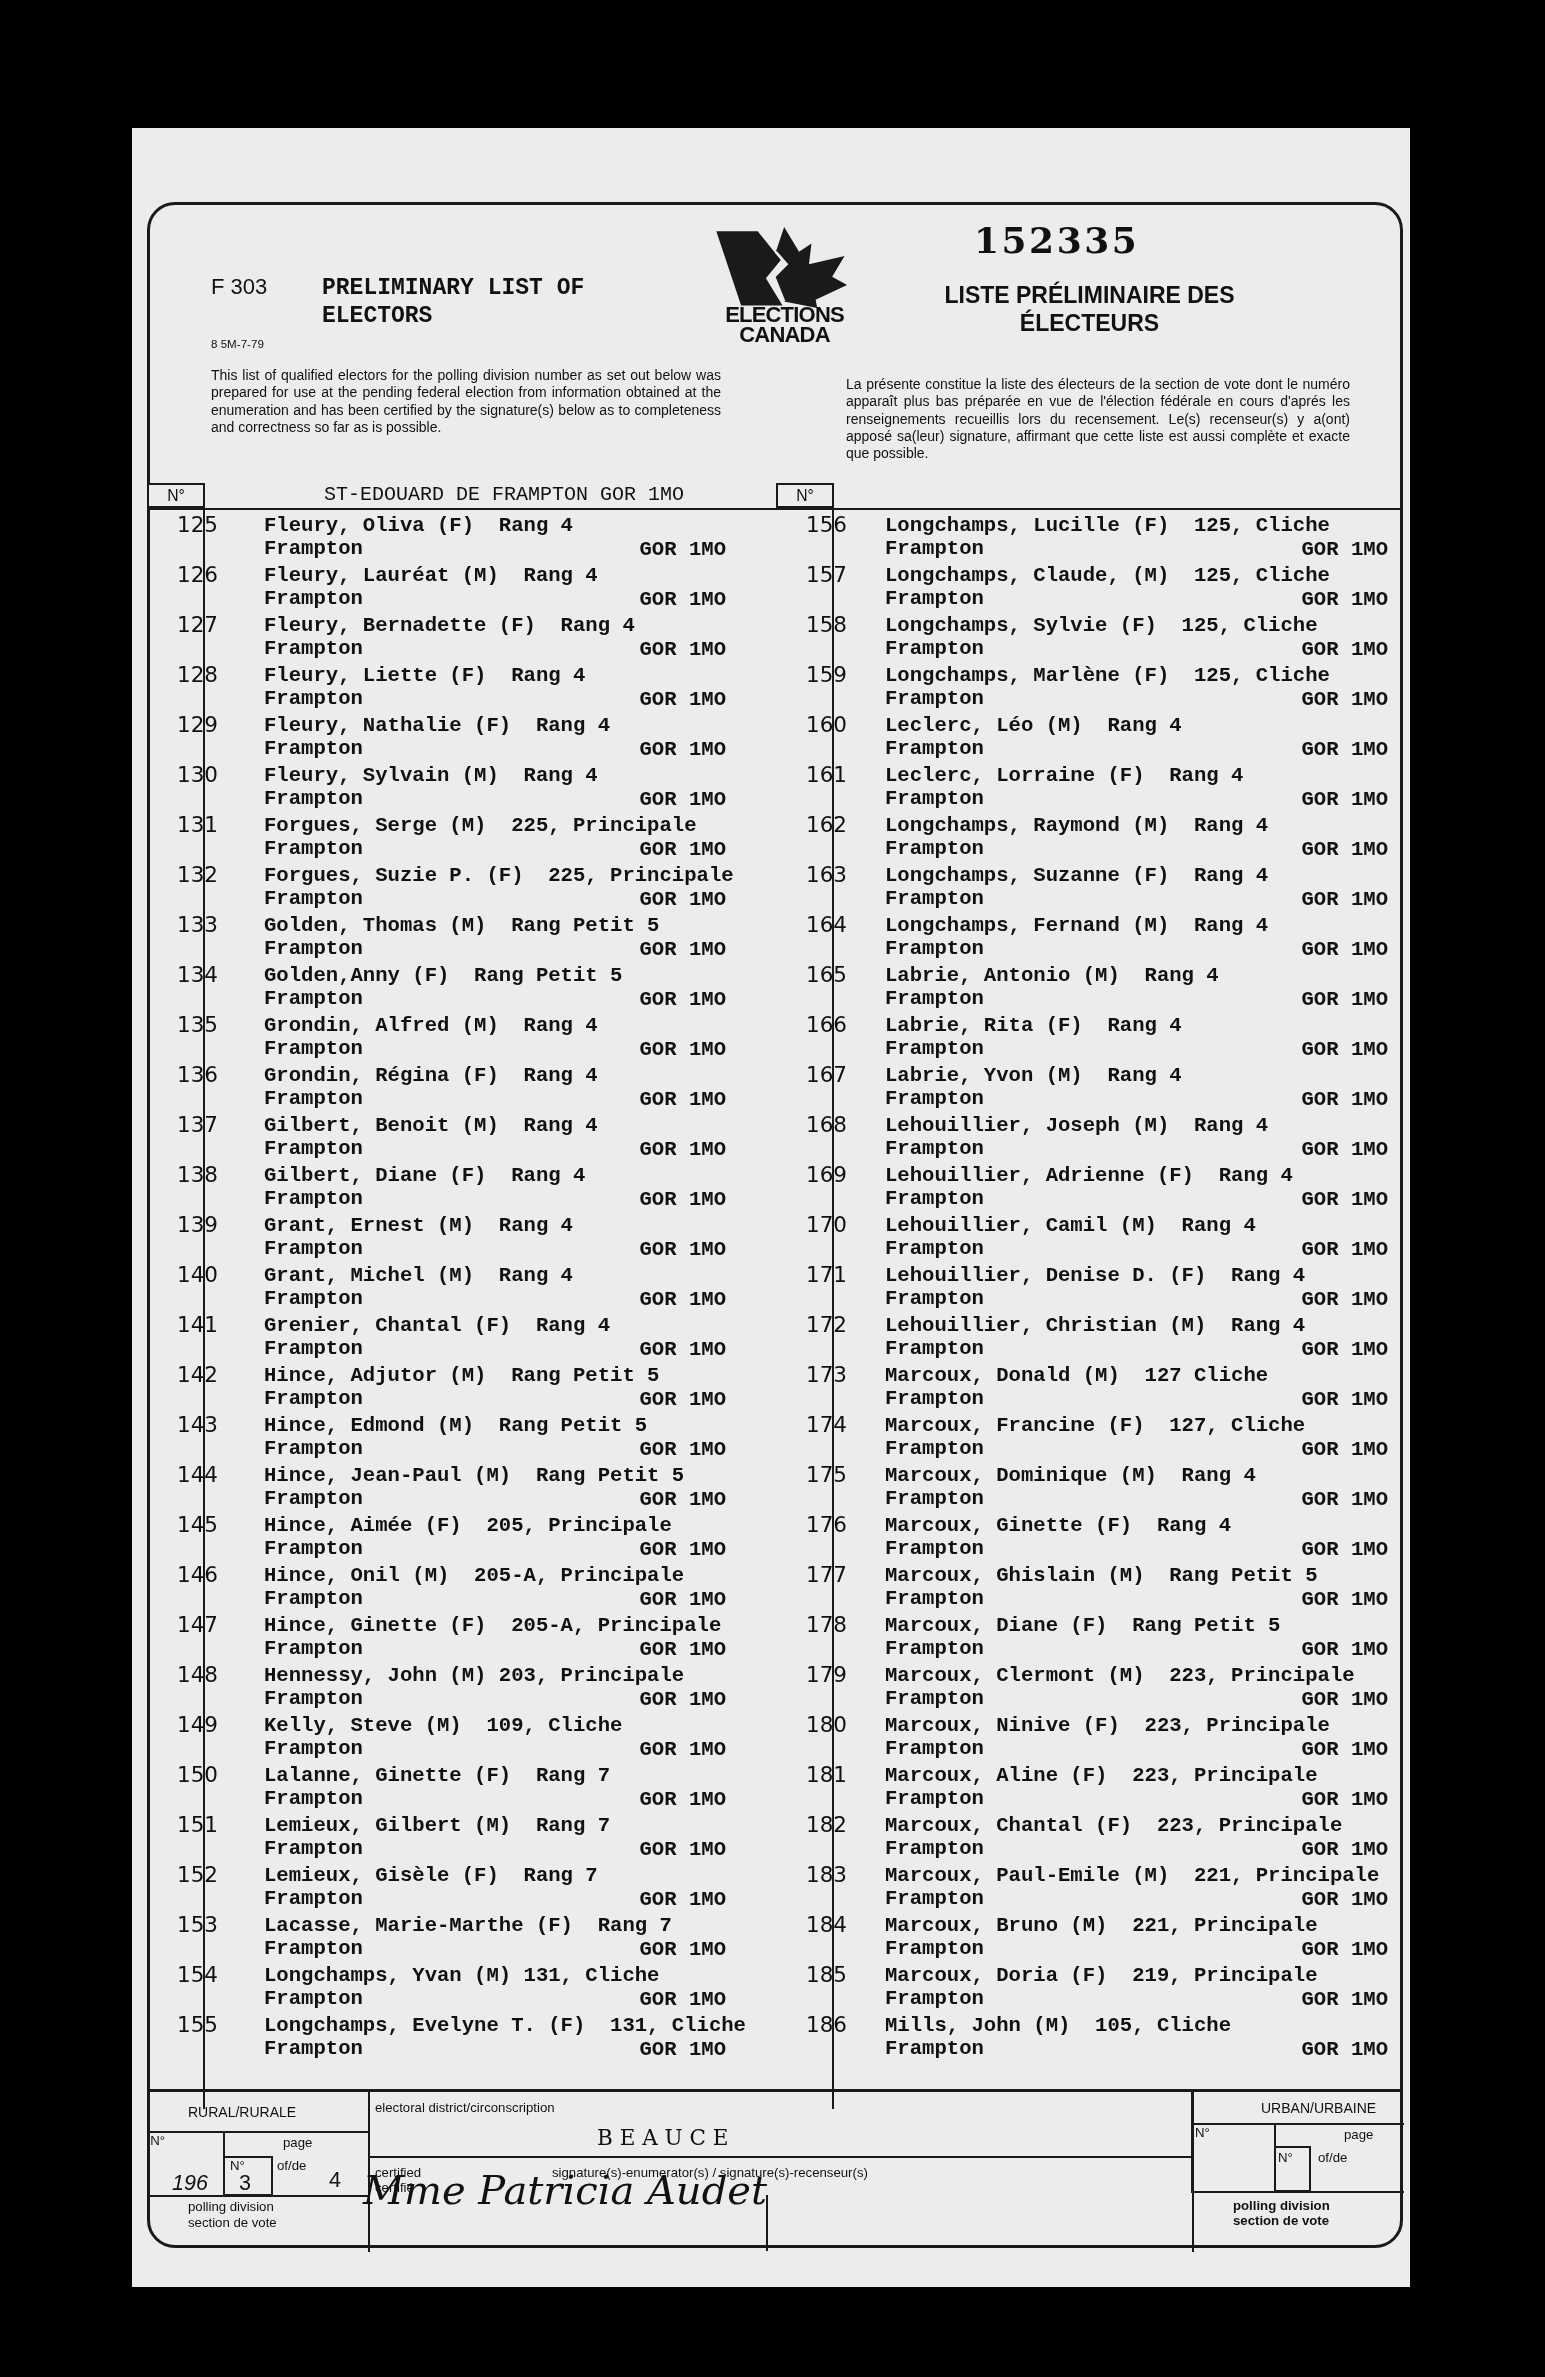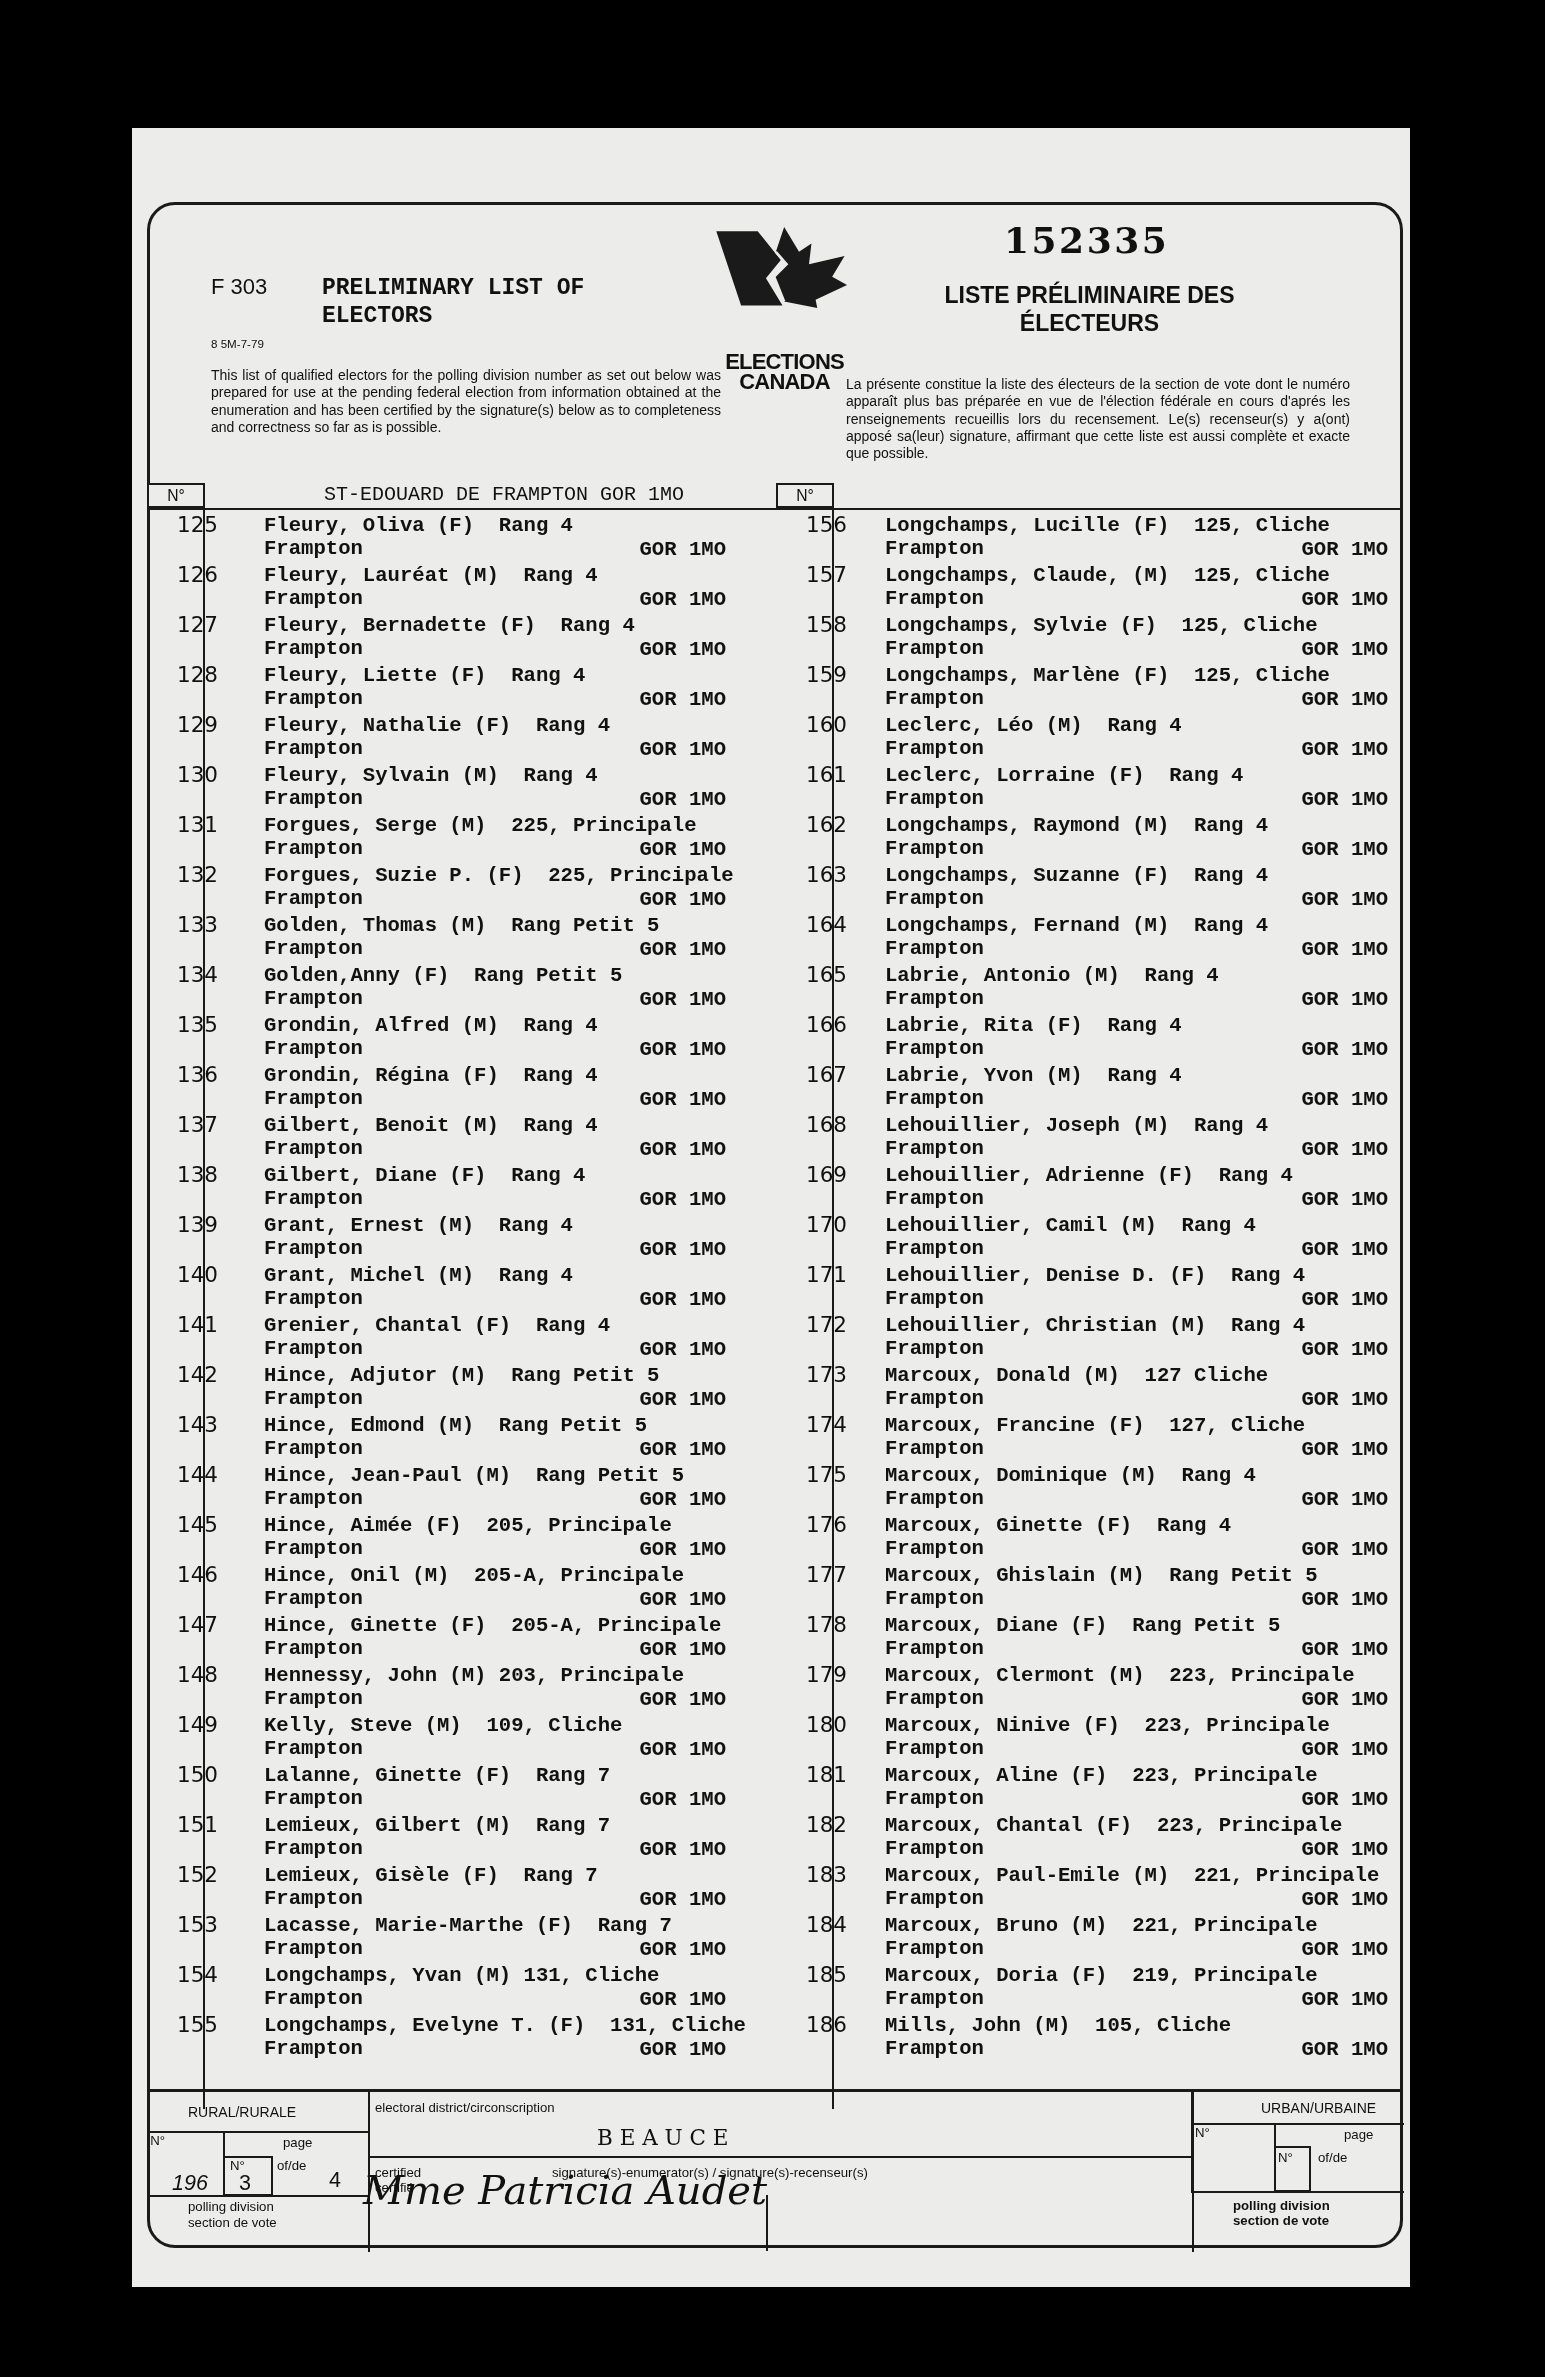--- a/index.html
+++ b/index.html
@@ -3,23 +3,23 @@
 <meta charset="utf-8">
 <style>
   html, body { margin:0; padding:0; }
   body { width:1545px; height:2377px; background:#000; position:relative; overflow:hidden; font-family:"Liberation Sans", sans-serif; color:#111; }
   .sheet { position:absolute; left:132px; top:128px; width:1278px; height:2159px; background:#ececea; }
   .frame { position:absolute; left:147px; top:202px; width:1256px; height:2046px; border:3.3px solid #1a1a1a; border-radius:28px 28px 28px 28px; box-sizing:border-box; }
   .form-code { position:absolute; left:211px; top:274px; font-size:22px; }
   .form-print { position:absolute; left:211px; top:337px; font-size:11.6px; }
   .title-en { position:absolute; left:322px; top:274px; width:297px; text-align:left; font-size:23px; font-weight:bold; line-height:28px;font-family:Liberation Mono, monospace; }
   .title-fr { position:absolute; left:916px; top:281px; width:347px; text-align:center; font-size:23px; font-weight:bold; line-height:28px; }
-  .serial { position:absolute; left:974px; top:219px; font-family:"DejaVu Serif", serif; font-size:36px; font-weight:bold; letter-spacing:2.5px;margin-left:30px; }
+  .serial { position:absolute; left:974px; top:219px; font-family:"DejaVu Serif", serif; font-size:36px; font-weight:bold; letter-spacing:2.5px; }
   .logo { position:absolute; left:708px; top:227px; width:149px; height:120px; }
-  .logo-text { position:absolute; left:702px; top:305px; width:165px; text-align:center; font-weight:bold; font-size:22px; line-height:20px; letter-spacing:-0.8px;margin-top:47px; }
+  .logo-text { position:absolute; left:702px; top:305px; width:165px; text-align:center; font-weight:bold; font-size:22px; line-height:20px; letter-spacing:-0.8px; }
   .intro { position:absolute; font-size:14px; line-height:17.3px; text-align:justify; }
   .intro-en { left:211px; top:367px; width:510px; }
   .intro-fr { left:846px; top:376px; width:504px; }
   .col { position:absolute; top:483px; }
   .col-left { left:147px; width:629px; }
   .col-right { left:776px; width:627px; }
   .no-head { position:absolute; top:0; width:58px; height:25px; border:2.5px solid #1a1a1a; box-sizing:border-box; font-size:15.7px; text-align:center; line-height:21.5px; background:#ececea;}
   .col-left .no-head { left:0; }
   .col-right .no-head { left:0; }
   .col-heading { position:absolute; left:177px; top:0; font-family:"Liberation Mono", monospace; font-size:20px; }

